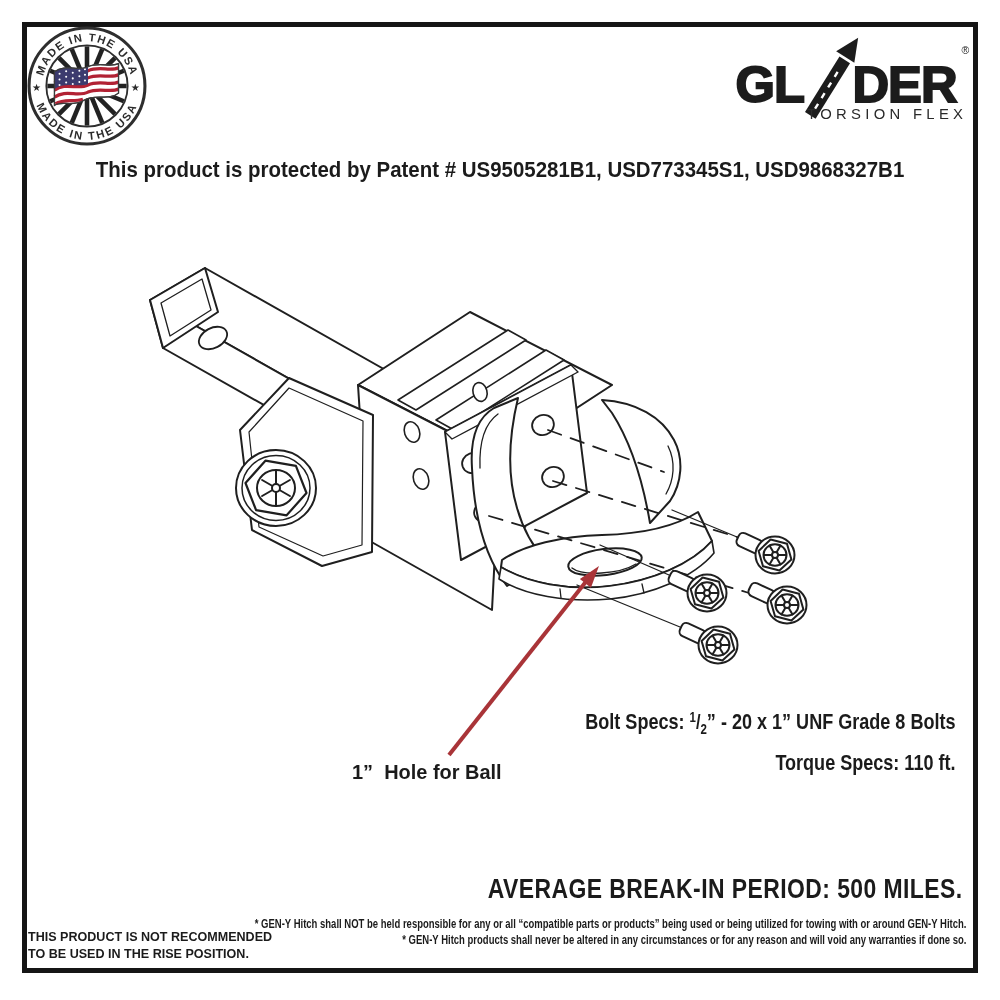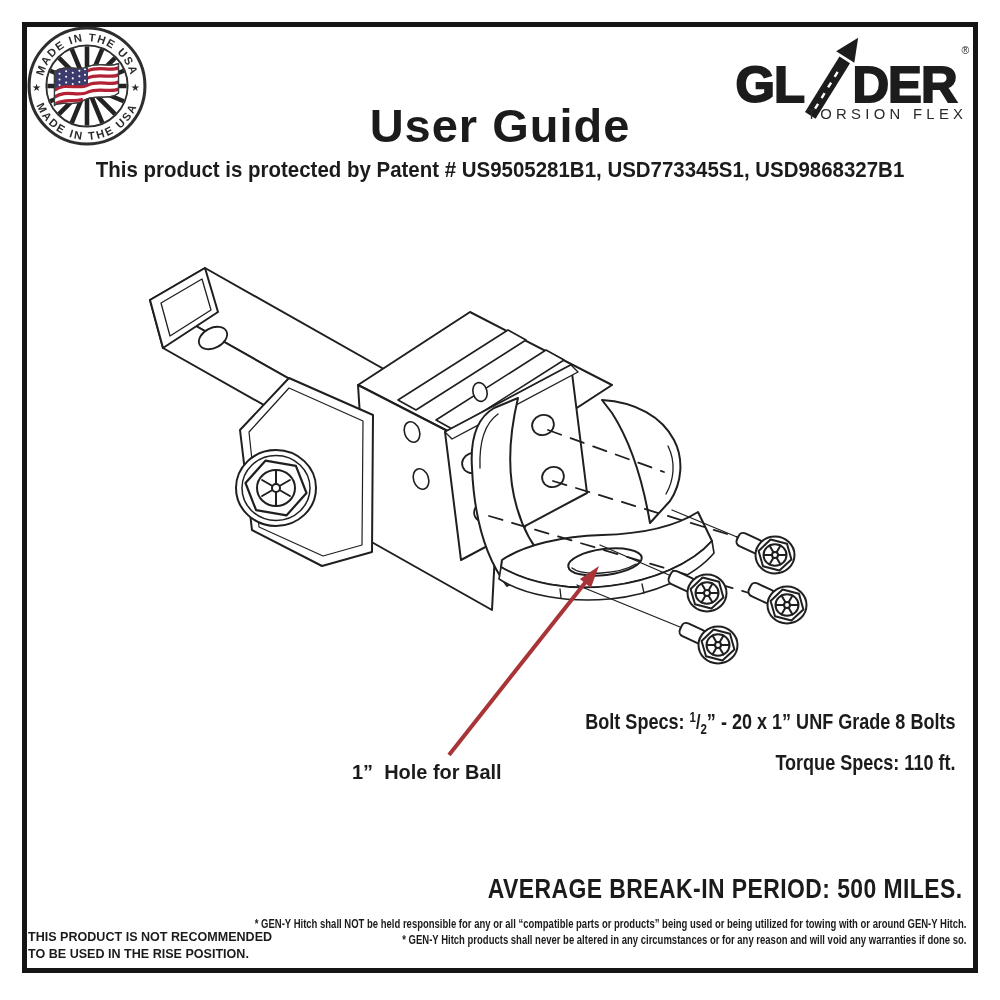--- a/index.html
+++ b/index.html
@@ -102,21 +102,20 @@
     </g>
     <g>
       <line x1="134" y1="84" x2="170" y2="26" stroke="#1c1c1c" stroke-width="13"></line>
       <polygon points="184,3 180,29 161,17" fill="#1c1c1c"></polygon>
       <line x1="139" y1="77" x2="163" y2="38" stroke="#ffffff" stroke-width="2.5" stroke-dasharray="6 7"></line>
     </g>
     <text x="300" y="20" font-size="11" fill="#1c1c1c" text-anchor="end">®</text>
     <text x="298" y="88" font-size="15.5" letter-spacing="4.5" fill="#2a2a2a" text-anchor="end">TORSION FLEX</text>
   </svg>
 
-  <div class="title">User Guide</div>
   <div class="patent">This product is protected by Patent # US9505281B1, USD773345S1, USD9868327B1</div>
 
   <svg class="drawing" viewBox="0 0 1000 1000">
     <g stroke="#1f1f1f" stroke-width="2" fill="#ffffff" stroke-linejoin="round" stroke-linecap="round">
 
       <g>
         <polygon points="150,300 205,268 435,398 380,430"></polygon>
         <polygon points="150,300 380,430 393,478 163,348"></polygon>
         <polygon points="150,300 205,268 218,312 163,348"></polygon>
         <polygon points="161,303 202,279 211,310 170,336" stroke-width="1.3"></polygon>

